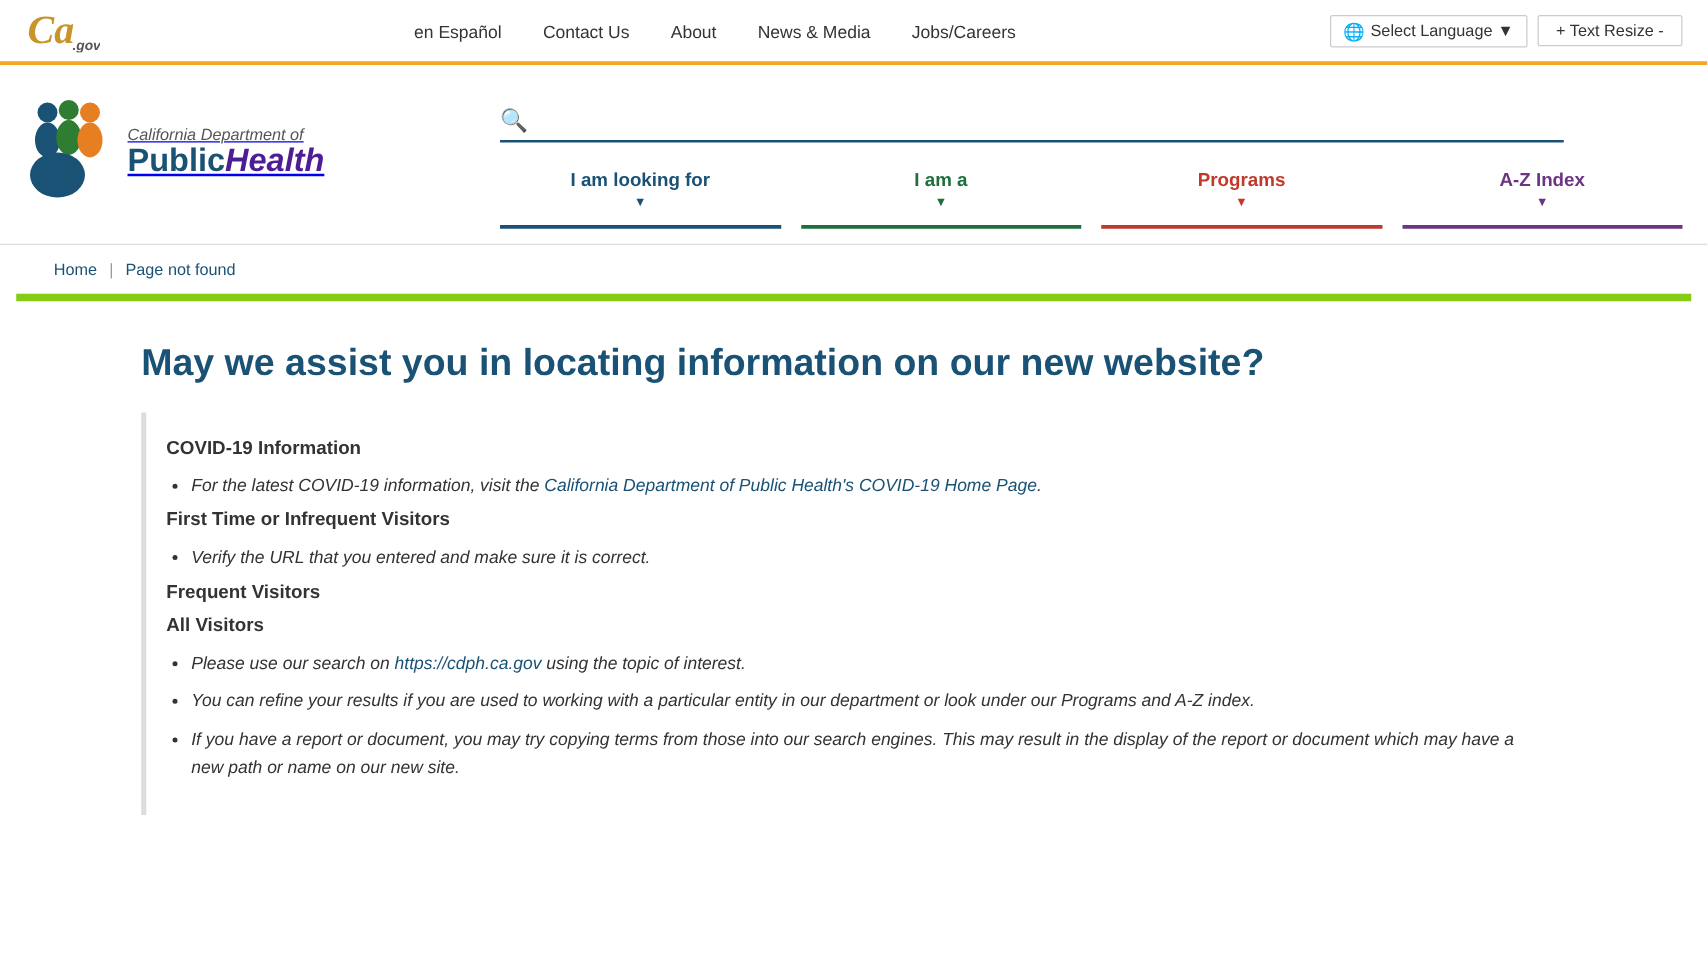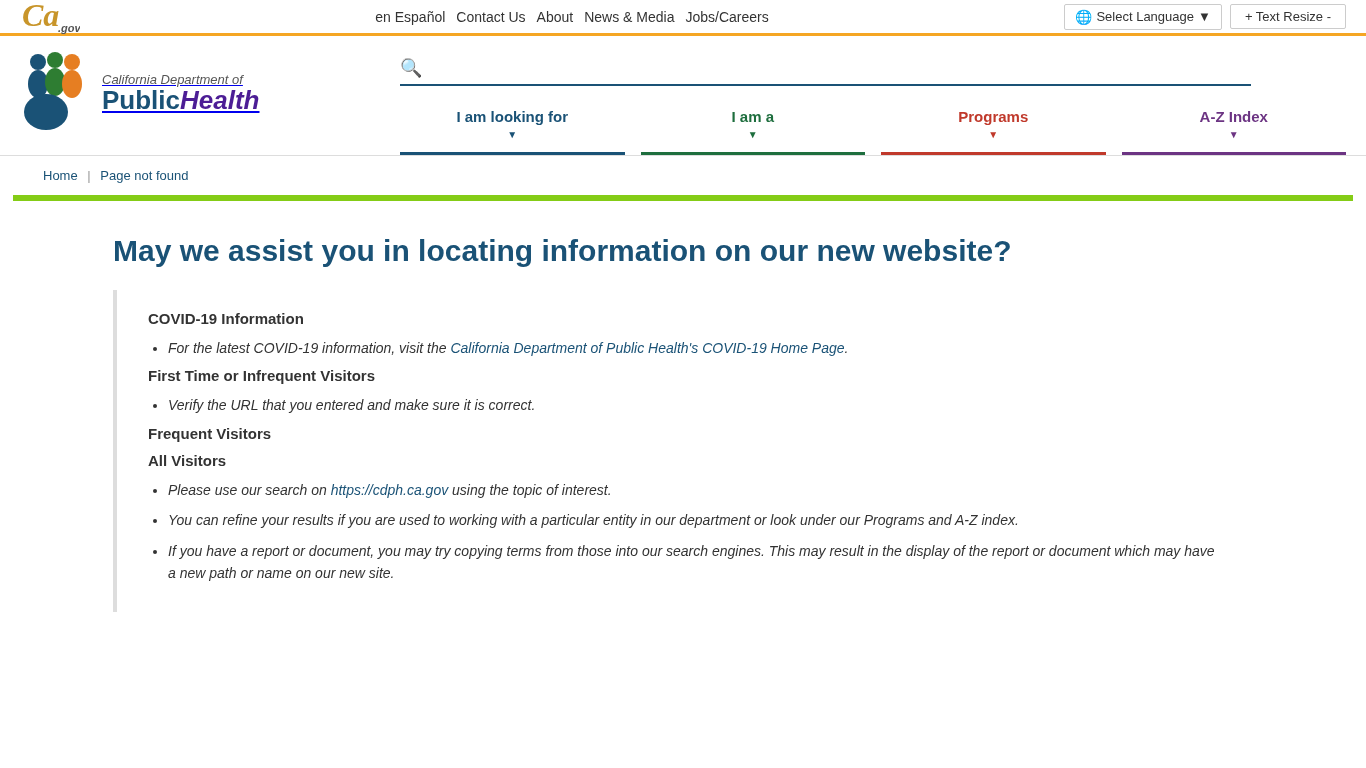--- a/index.html
+++ b/index.html
@@ -6,38 +6,38 @@
     body { font-family: Arial, sans-serif; font-size: 14px; color: #333; background: #fff; }
 
     
     #top-bar {
       background: #fff;
       border-bottom: 3px solid #f5a623;
       display: flex;
       align-items: center;
       justify-content: space-between;
       padding: 8px 20px;
-      height: 36px;
+      height: 52px;
     }
     #top-bar-left a {
       display: flex;
       align-items: center;
       text-decoration: none;
     }
     .ca-gov-logo {
       font-size: 28px;
       font-weight: bold;
       color: #c8952a;
       font-style: italic;
       line-height: 1;
     }
     #top-bar-nav {
       display: flex;
       align-items: center;
-      gap: 11px;
+      gap: 33px;
     }
     #top-bar-nav a {
       text-decoration: none;
       color: #333;
       font-size: 14px;
       font-weight: 500;
     }
     #top-bar-right {
       display: flex;
       align-items: center;
@@ -62,21 +62,21 @@
       padding: 4px 14px;
       cursor: pointer;
       font-size: 13px;
       color: #333;
       border-radius: 2px;
     }
 
     
     #header {
       border-bottom: 1px solid #ddd;
-      padding: 0 20px;
+      padding: 12px 20px;
     }
     #header-inner {
       display: flex;
       align-items: flex-start;
       max-width: 1340px;
       margin: 0 auto;
     }
     #logo-section {
       padding: 16px 0;
       min-width: 380px;
@@ -215,21 +215,21 @@
       margin-bottom: 20px;
       line-height: 1.6;
     }
     #main-content .intro-text a {
       color: #1a5276;
       text-decoration: none;
       font-weight: bold;
     }
     .info-box {
       border-left: 4px solid #ddd;
-      padding: 20px 31px;
+      padding: 20px 16px;
       margin-bottom: 10px;
     }
     .info-box h3 {
       font-size: 15px;
       font-weight: bold;
       color: #333;
       margin-bottom: 10px;
     }
     .info-box ul {
       margin-left: 20px;

